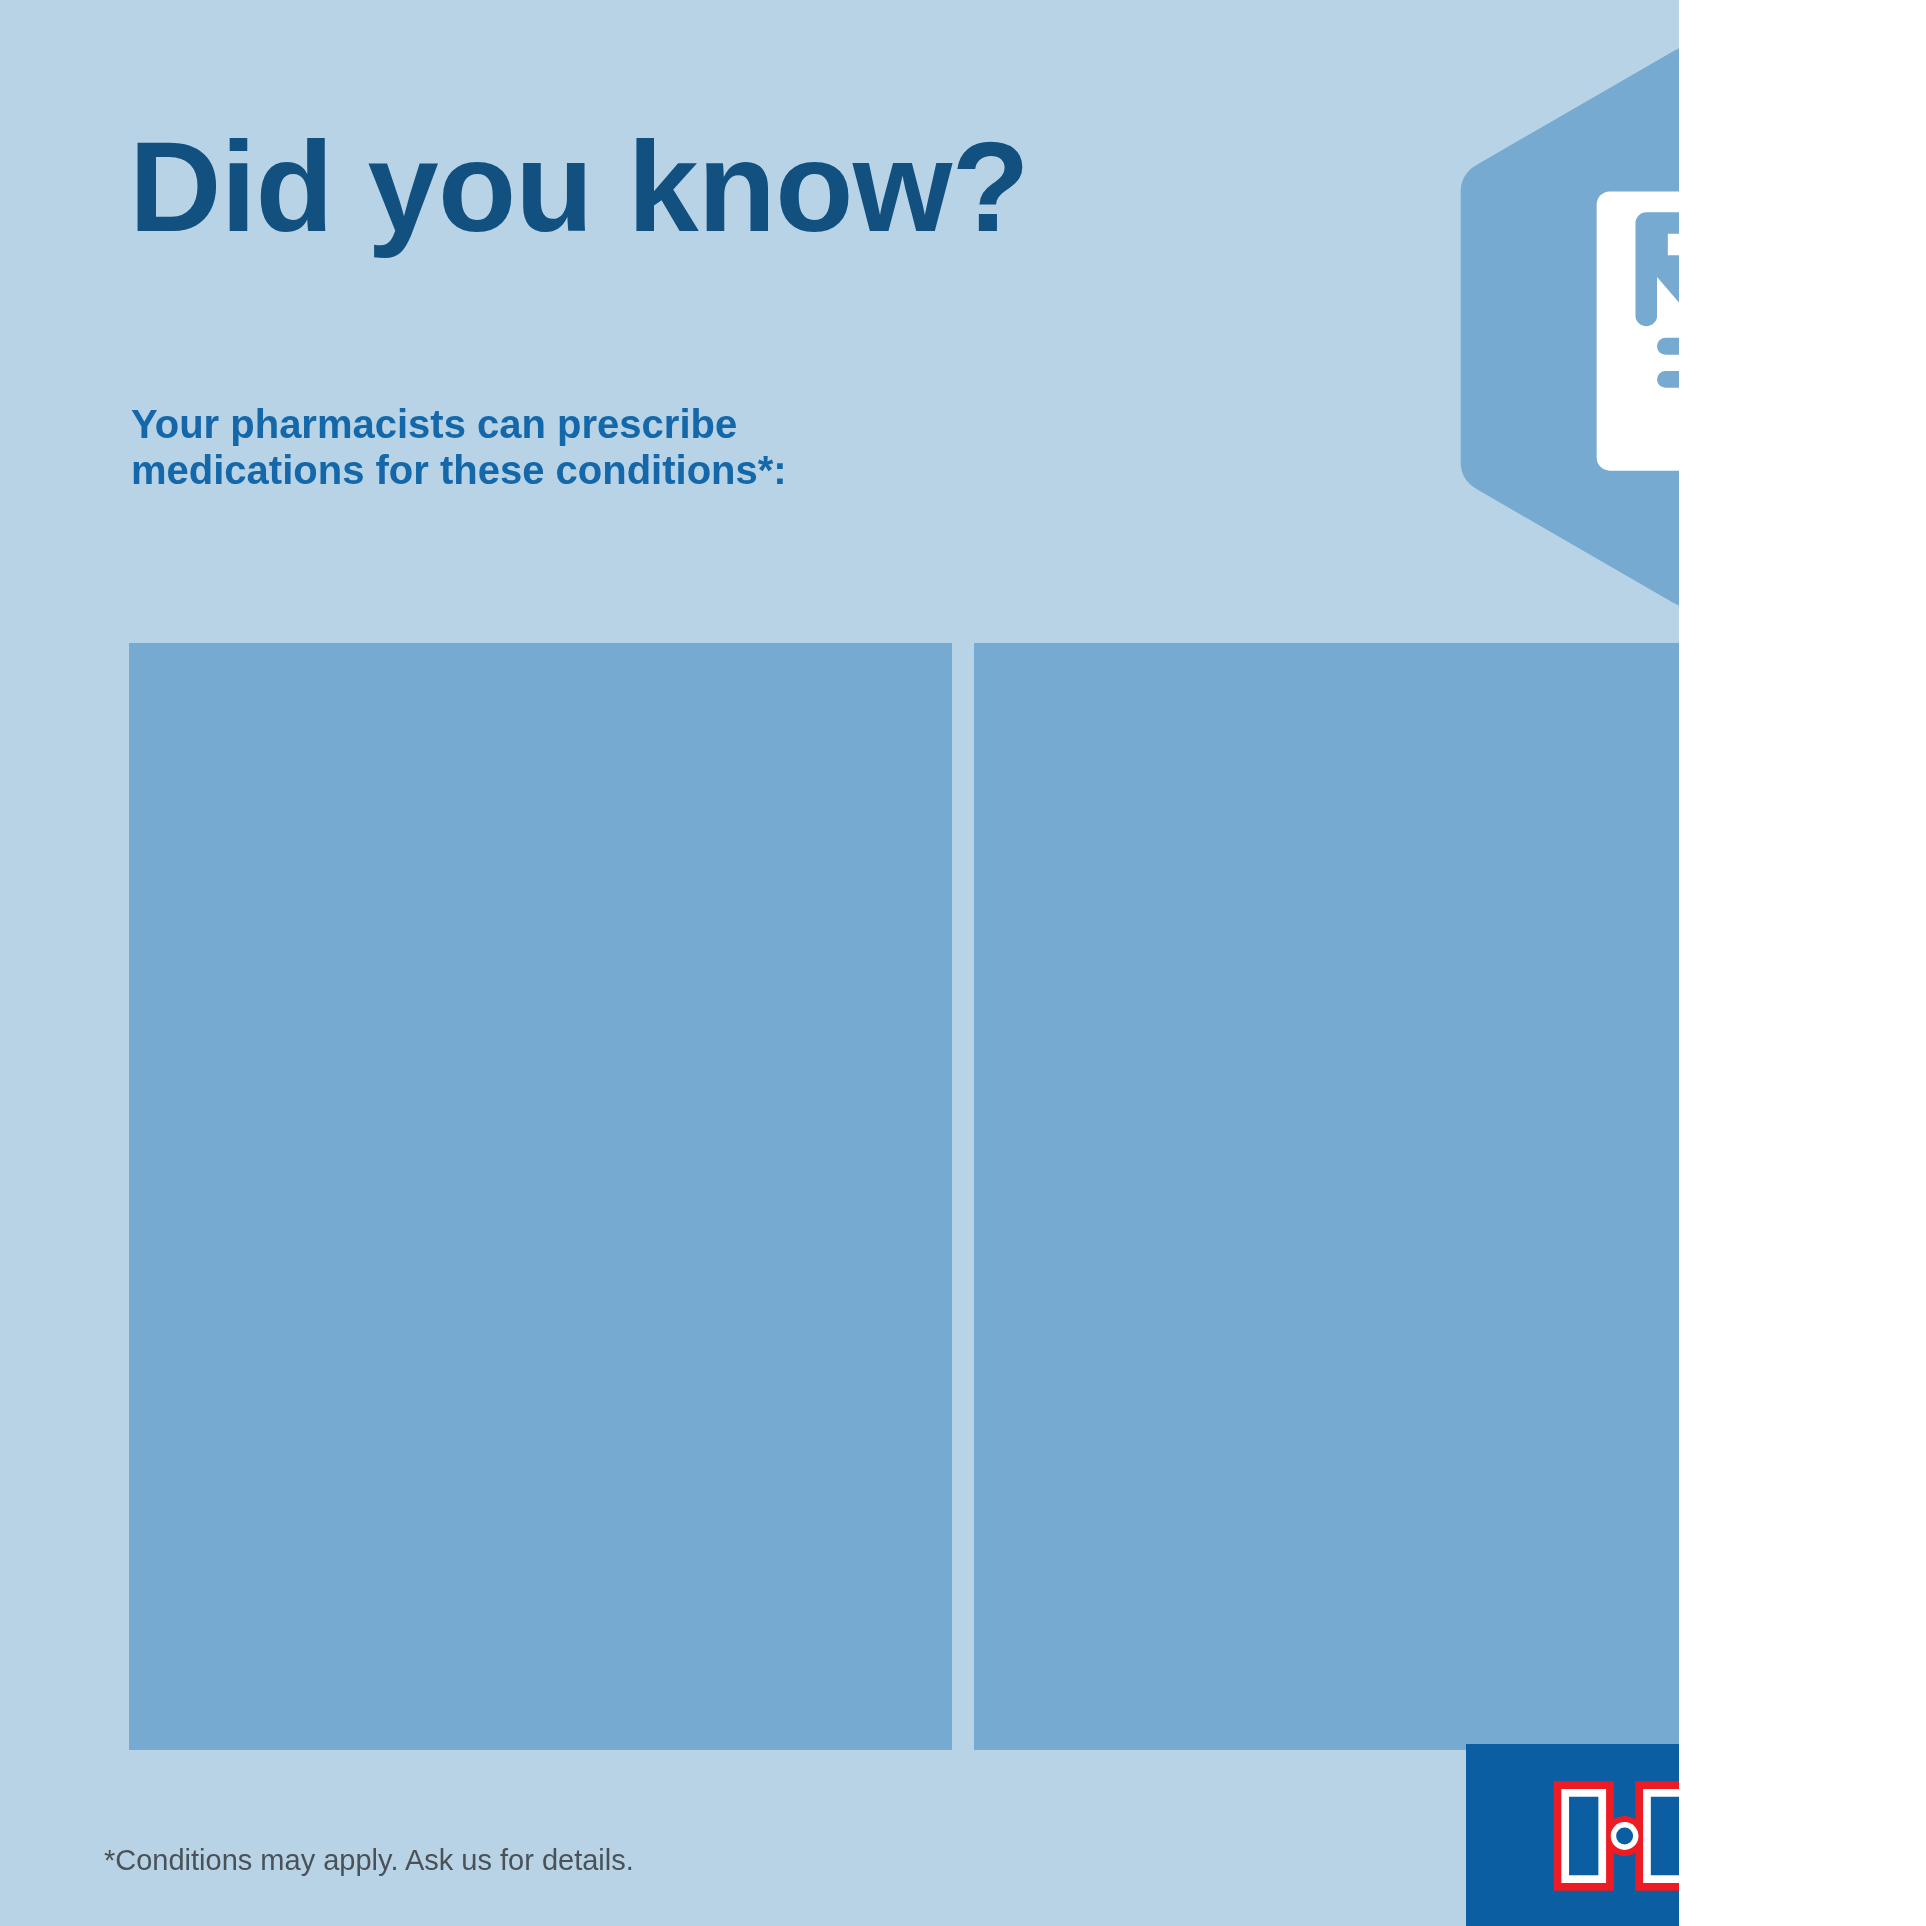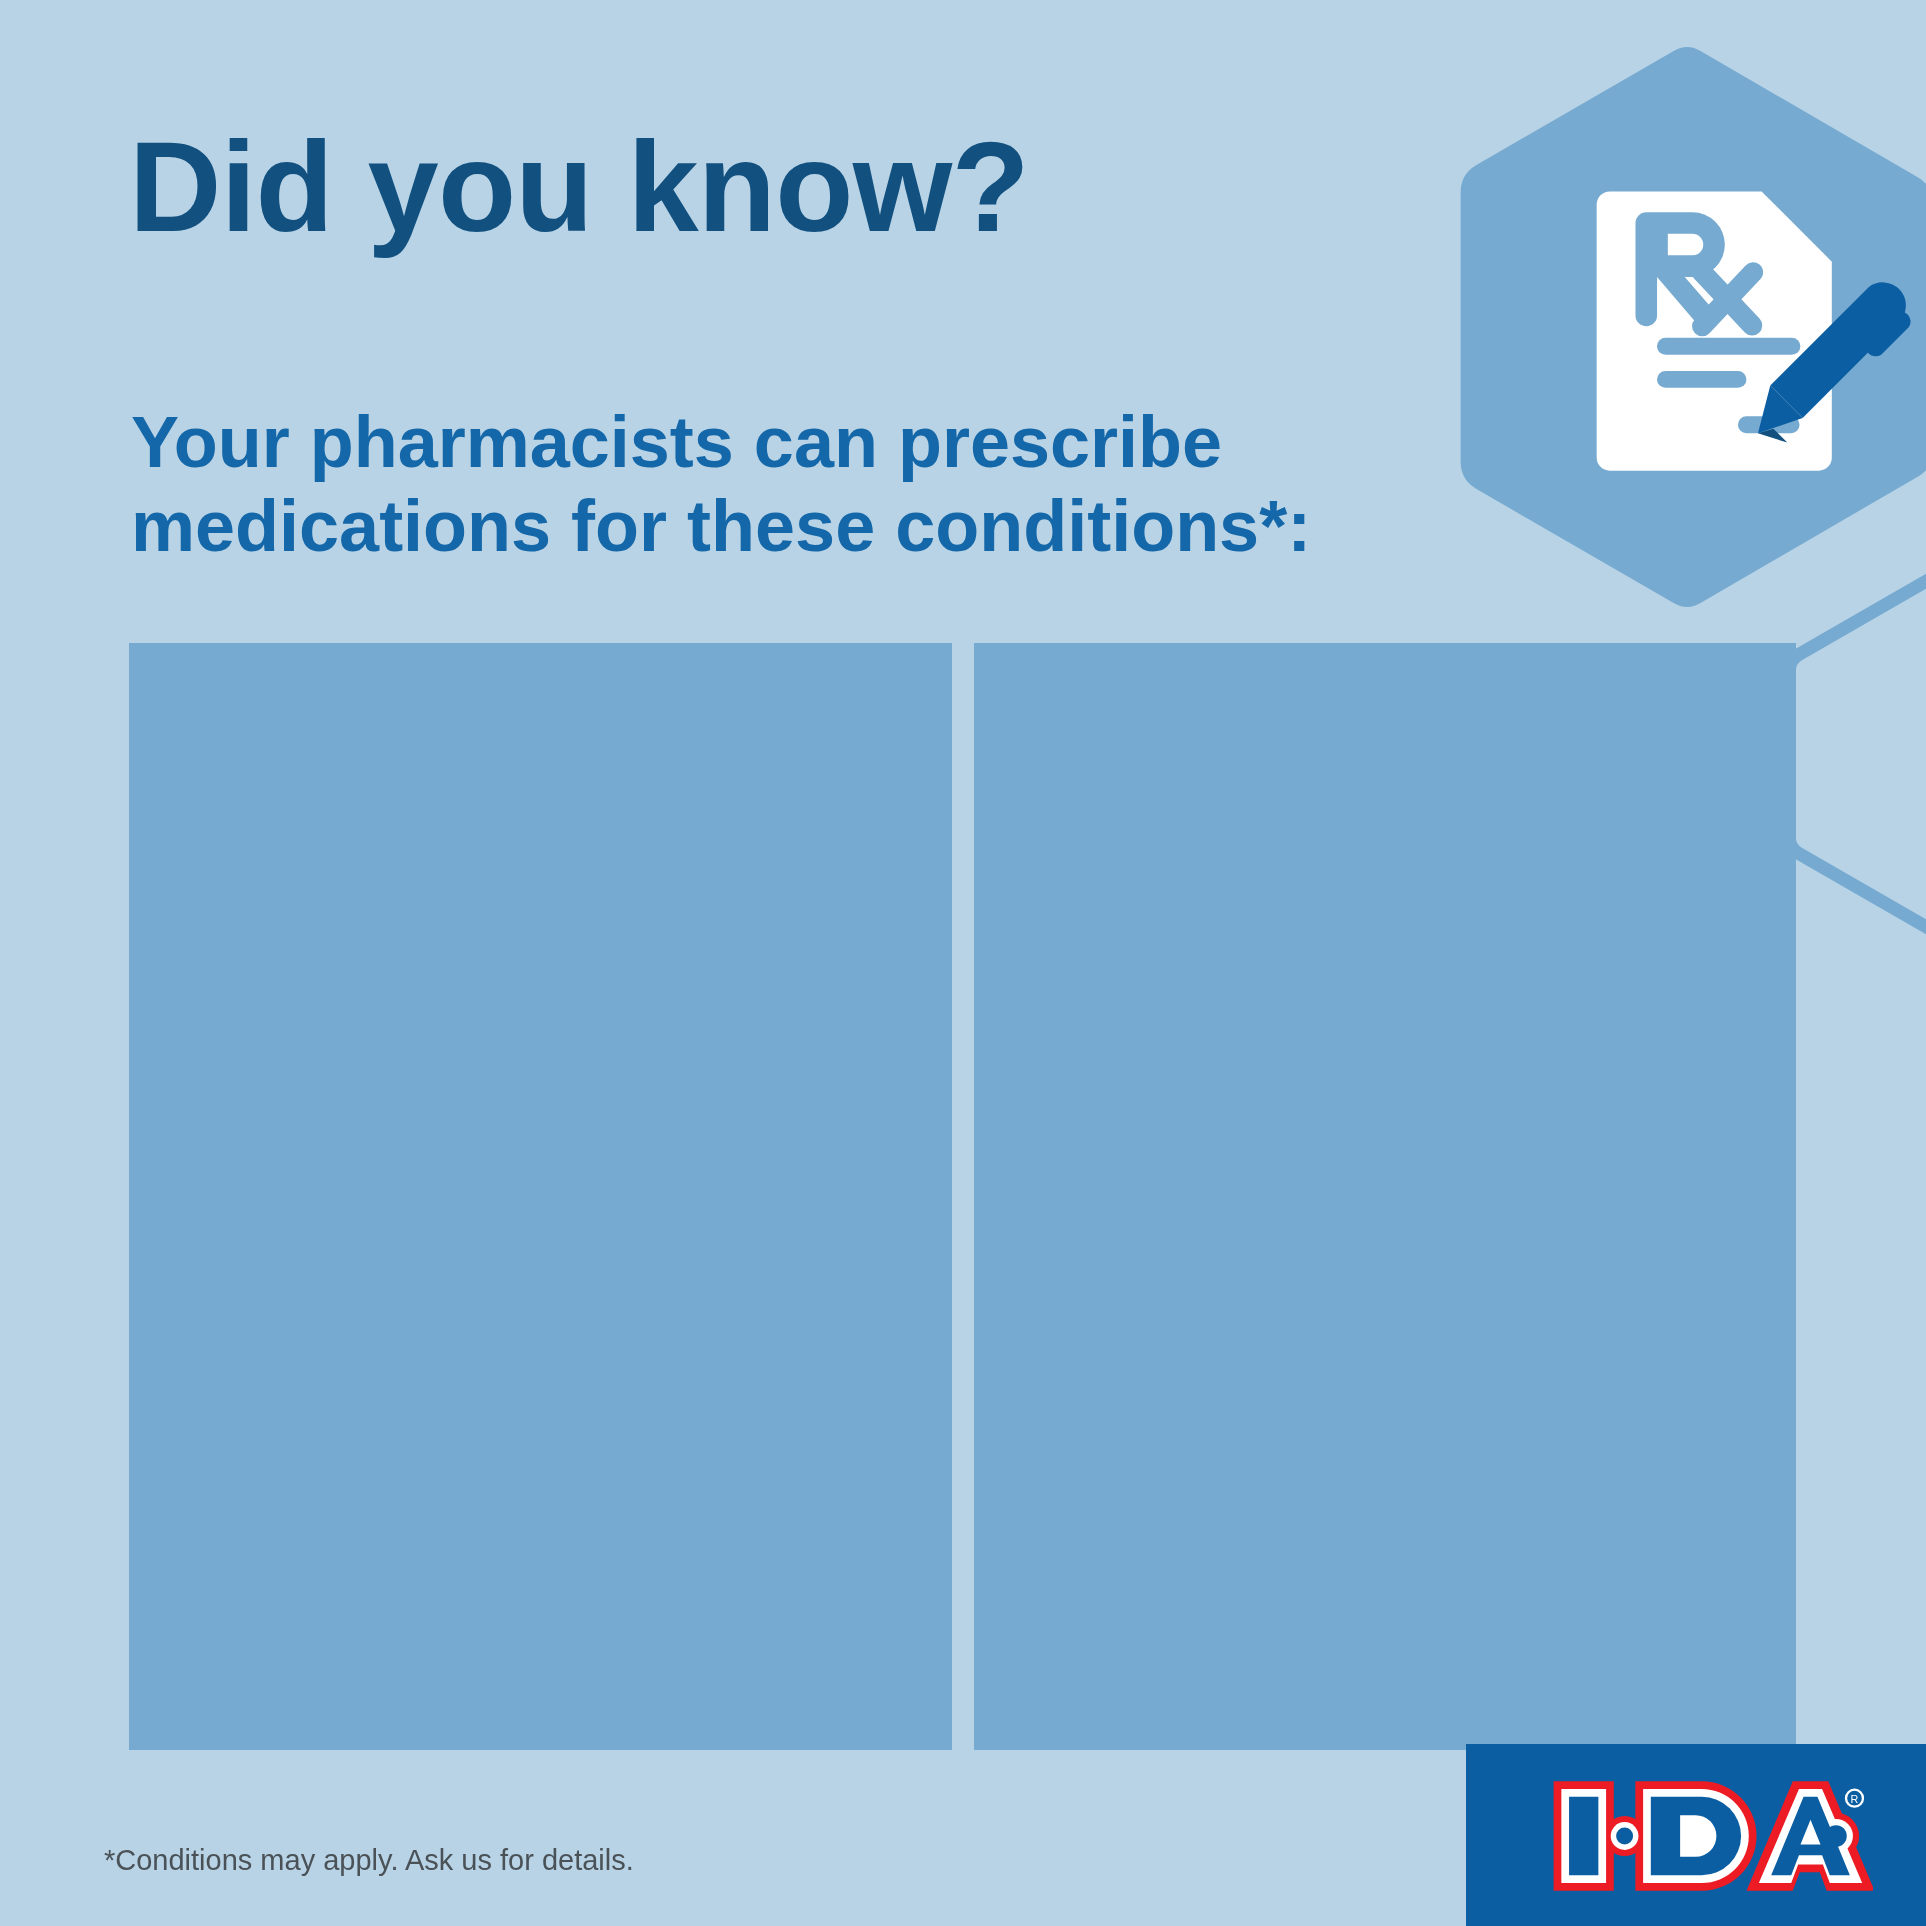--- a/index.html
+++ b/index.html
@@ -2,21 +2,21 @@
 <html style="font-size:12.3px"><head>
 <meta charset="utf-8">
 <style>
   html, body {
     margin: 0;
     padding: 0;
     background: #ffffff;
   }
   #canvas {
     position: relative;
-    width: 1926px;
+    width: 1679px;
     height: 1926px;
     overflow: hidden;
     background: #b8d3e6;
     font-family: "Liberation Sans", sans-serif;
   }
 
   
   .hex-outline {
     position: absolute;
     left: 1786px;
@@ -46,21 +46,21 @@
     font-weight: 700;
     letter-spacing: -0.8px;
     color: #11507f;
     white-space: nowrap;
   }
   .subhead {
     position: absolute;
     left: 131px;
     top: 401px;
     margin: 0;
-    font-size: 72px;
+    font-size: 40px;
     line-height: 1.16;
     font-weight: 700;
     color: #1467a8;
     max-width: 1156px;
   }
   .subhead .line {
     display: block;
     white-space: nowrap;
   }
 

